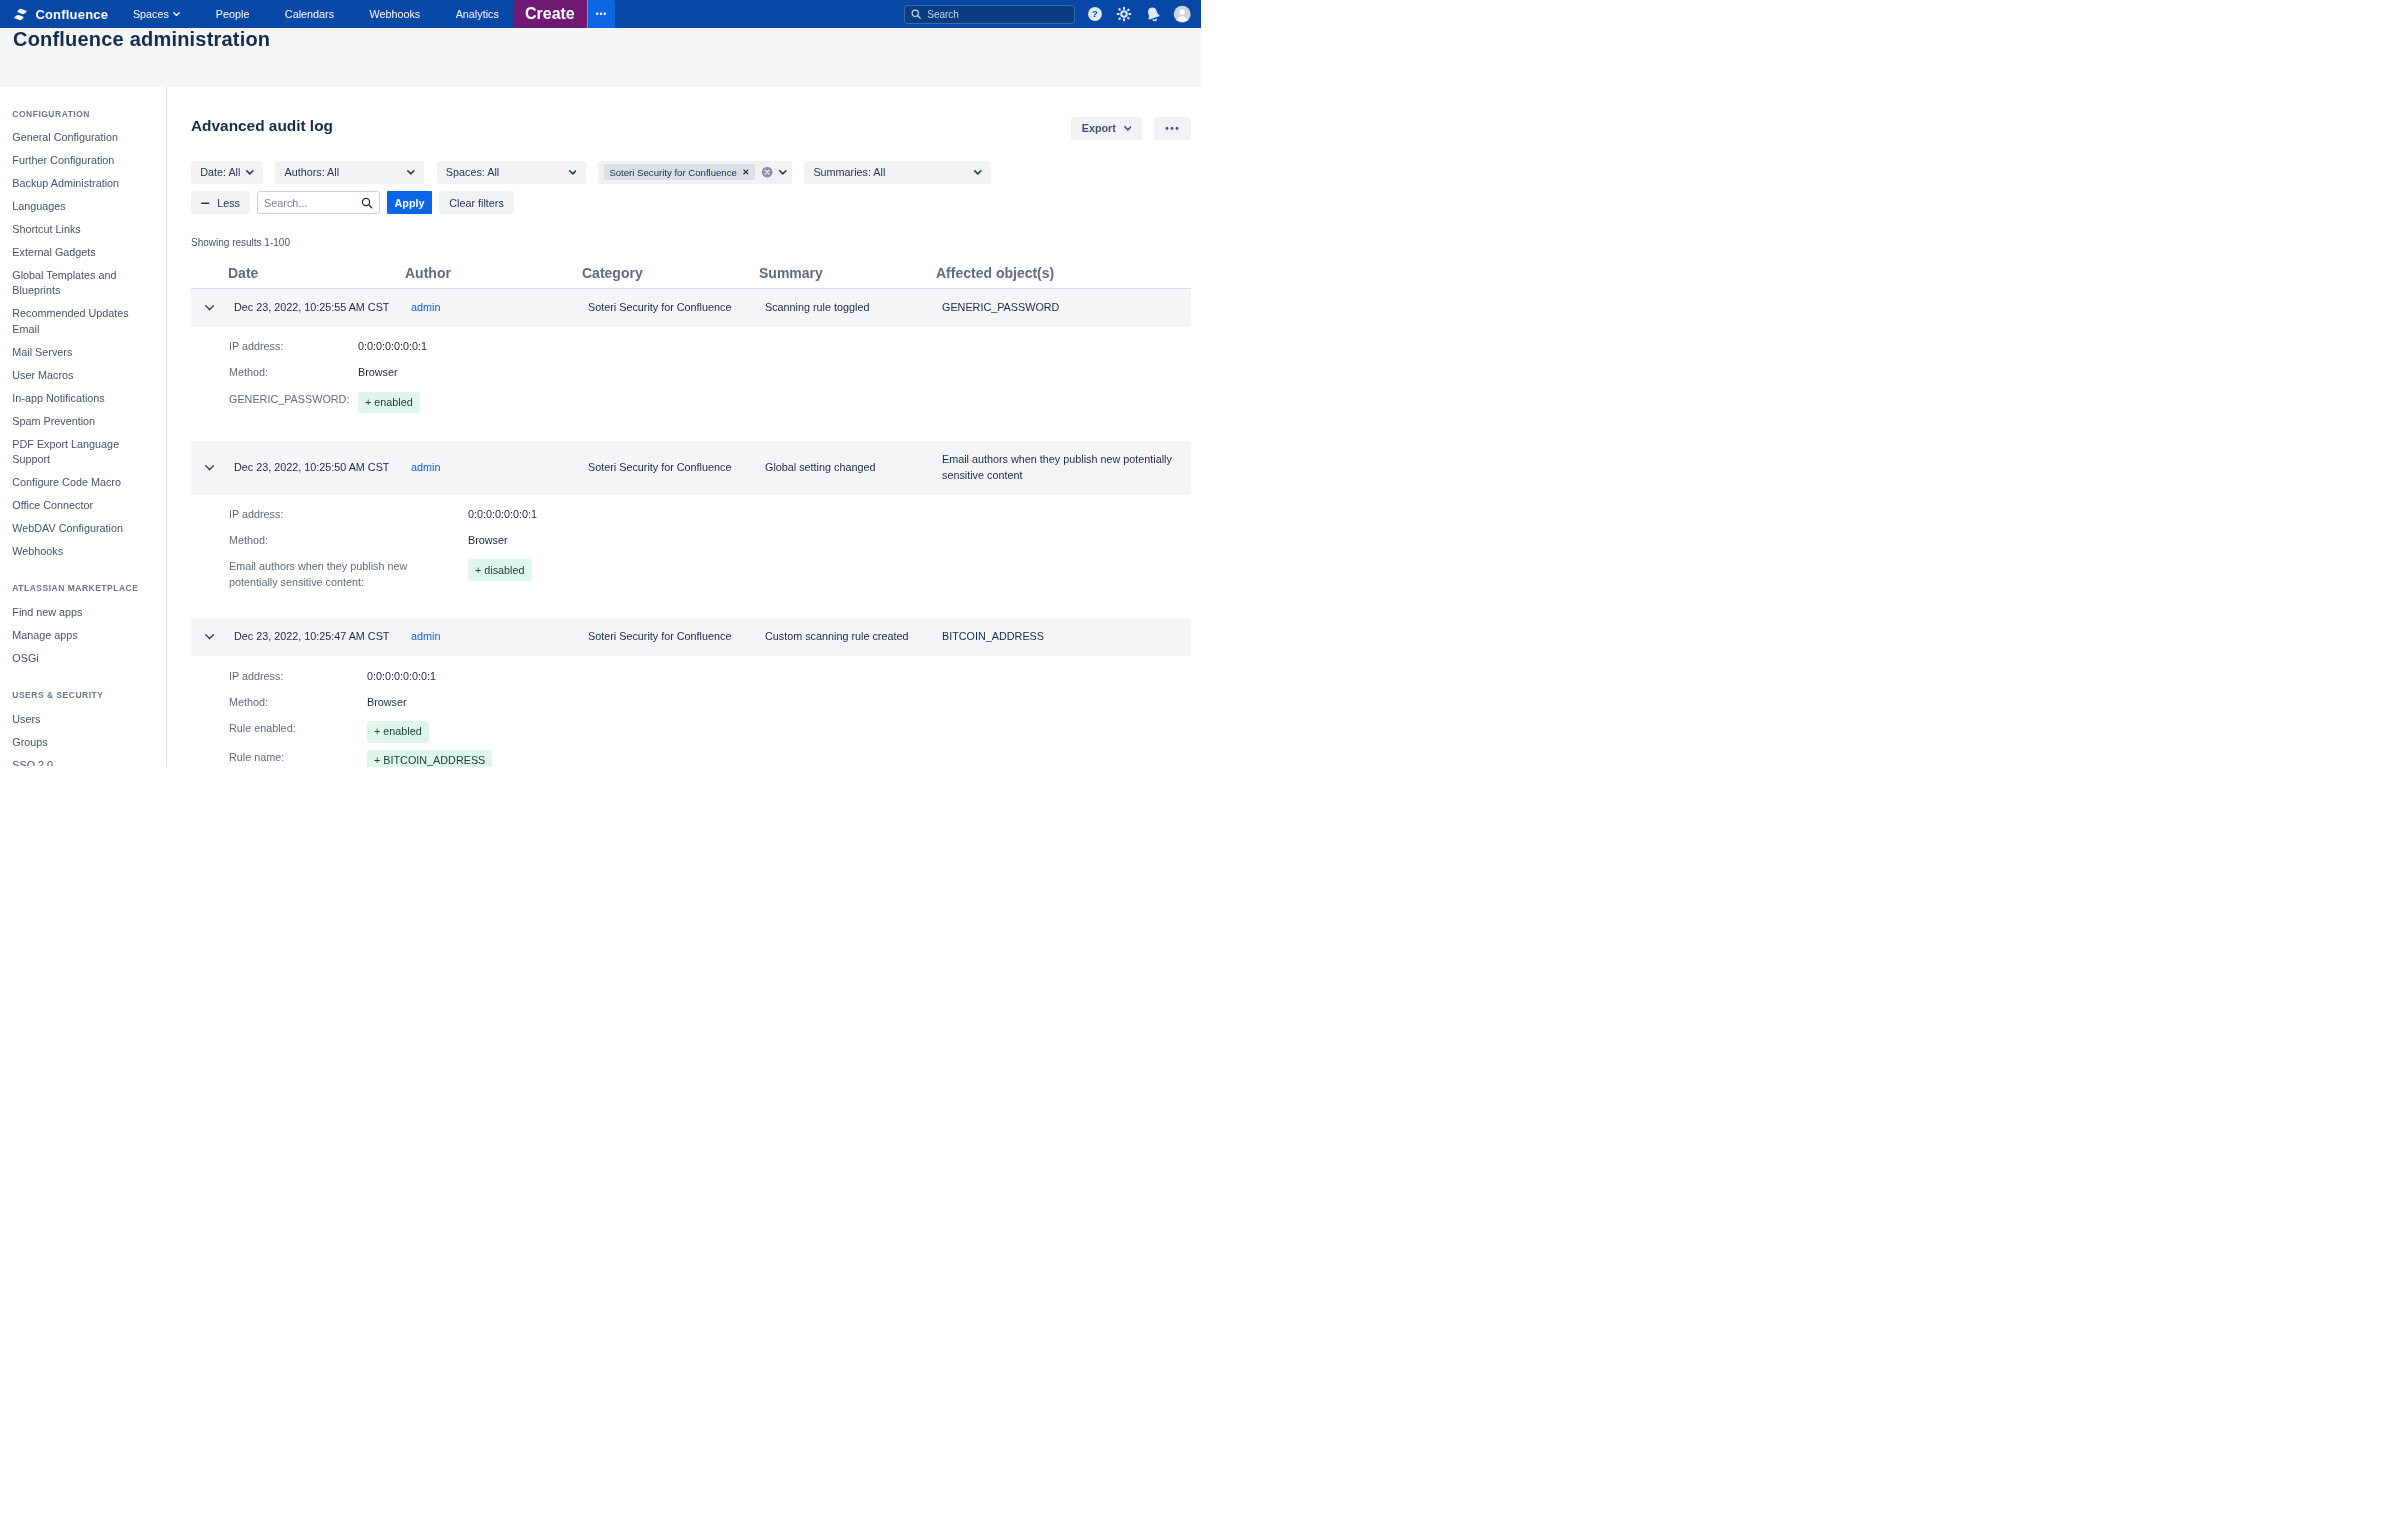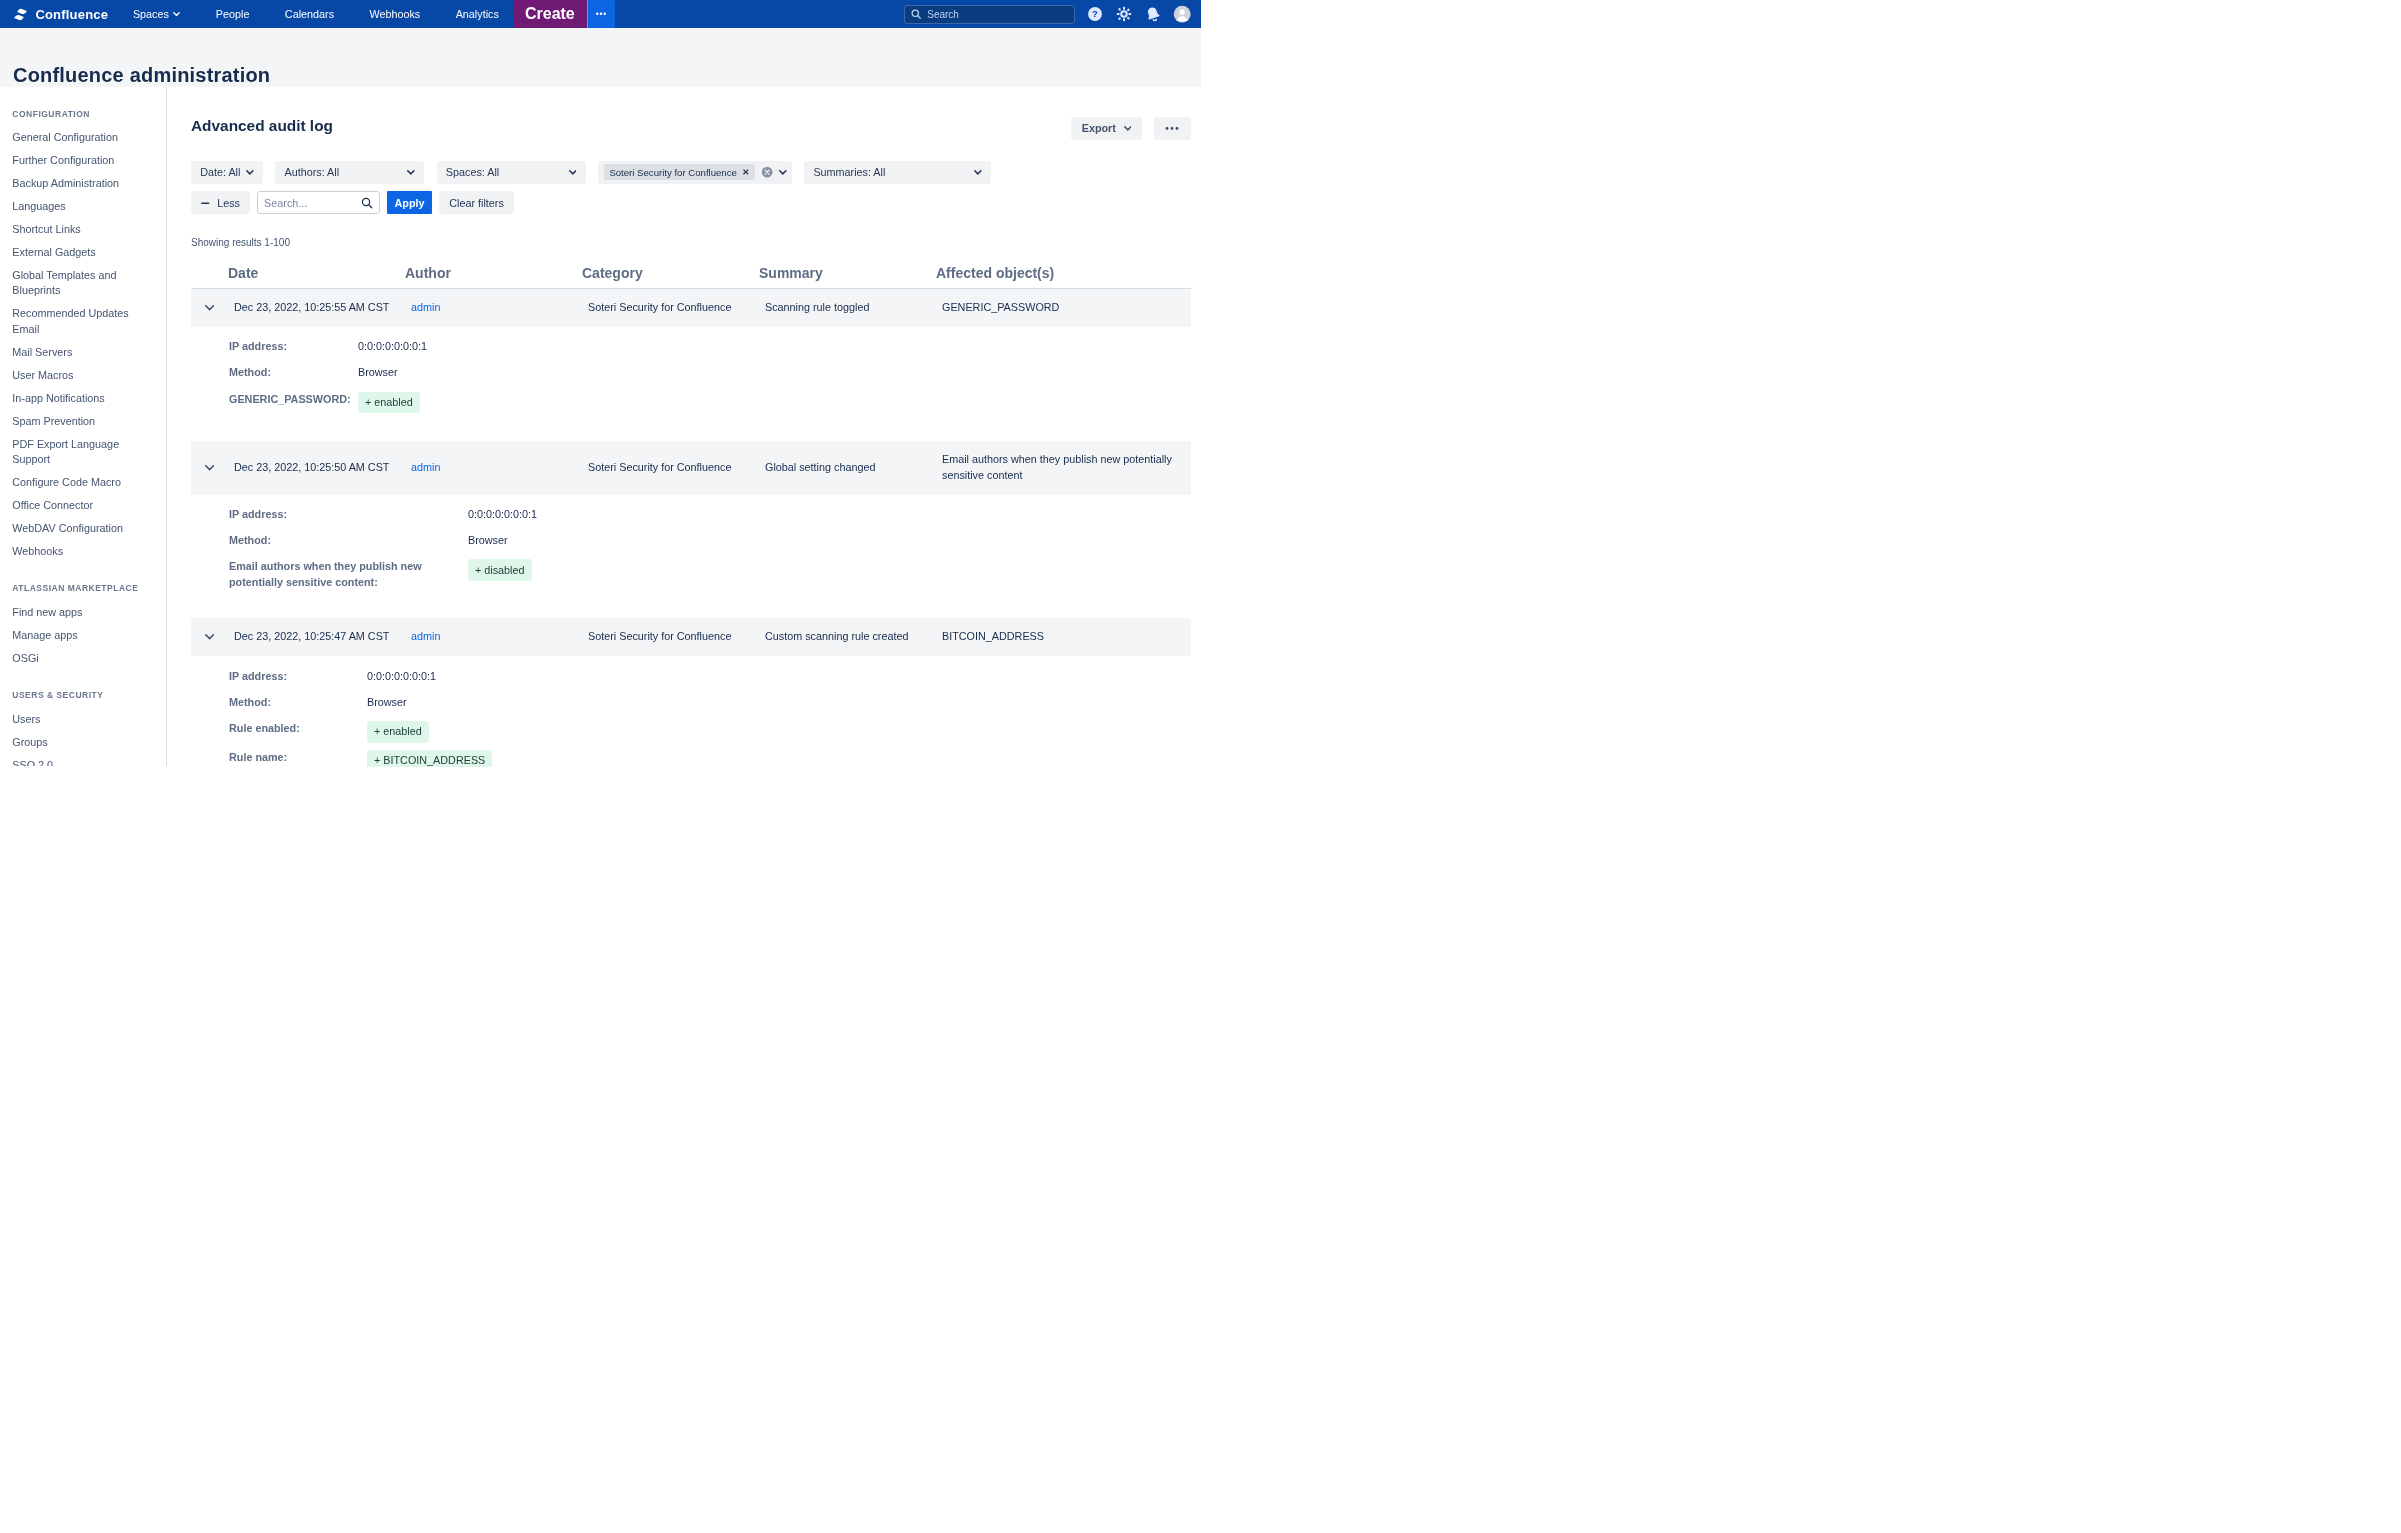--- a/index.html
+++ b/index.html
@@ -36,21 +36,21 @@
     background:#0A3D7F; border:0.8px solid #3C69AC; border-radius:3.1px; padding:0 6.1px;
   }
   .nav-search input {
     background:transparent; border:none; outline:none; color:#E9F2FF;
     font-size:10px; width:100%; font-family:"Liberation Sans",sans-serif;
   }
   .nav-search input::placeholder { color:#BFD3F1; }
   .nav-icon { width:18.4px; height:18.4px; display:flex; align-items:center; justify-content:center; cursor:pointer; }
   
   .page-header {
-    height:59px; background:#F4F5F7; display:flex; align-items:flex-end; padding:0 0 0 13px;
+    height:59px; background:#F4F5F7; display:flex; align-items:flex-start; padding:0 0 0 13px;
   }
   .page-header h1 { font-size:20px; font-weight:bold; color:#172B4D; letter-spacing:0.2px; }
   
   .layout { display:flex; height:679px; }
   .sidebar {
     width:167px; border-right:1.5px solid #D8DCE3; padding:21.5px 7.7px 7.7px 12.3px;
     overflow:hidden; background:#fff; flex-shrink:0;
   }
   .side-section { margin-bottom:20px; }
   .side-title {
@@ -117,21 +117,21 @@
   }
   .thead { border-bottom:1.5px solid #D7DCE3; padding-bottom:6.1px; }
   .thead .th { font-size:14px; font-weight:bold; color:#5E6C84; }
   .srow { background:#F4F5F7; padding:11.5px 0; font-size:10.8px; color:#172B4D; }
   .srow .cell { padding-right:14px; line-height:15.4px;padding-left:6px; }
   .chev-cell { display:flex; justify-content:center; cursor:pointer; }
   .link { color:#0C66E4; cursor:pointer; }
   .details { padding:12.3px 0 20px 38px; }
   .drow { display:flex; margin-bottom:10.8px; align-items:flex-start; }
   .drow:last-child { margin-bottom:0; }
-  .dlabel { font-size:10.8px; font-weight:bold; color:#5E6C84; line-height:15.4px; flex-shrink:0; }
+  .dlabel { font-size:10.8px; font-weight:normal; color:#5E6C84; line-height:15.4px; flex-shrink:0; }
   .dval { font-size:10.8px; color:#172B4D; line-height:15.4px; }
   .p1 .dlabel { width:129px; }
   .p2 .dlabel { width:239px; }
   .p3 .dlabel { width:138px; }
   .pill {
     background:#DFF6EB; border-radius:3.1px; padding:3.1px 7px; display:inline-block;
     color:#1D4338; font-size:10.8px;
   }
   .drow.pilled { margin-bottom:7.7px; }
   .bottom-divider { width:1000px; height:1.5px; background:#EBECF0; margin-top:1.5px; }

